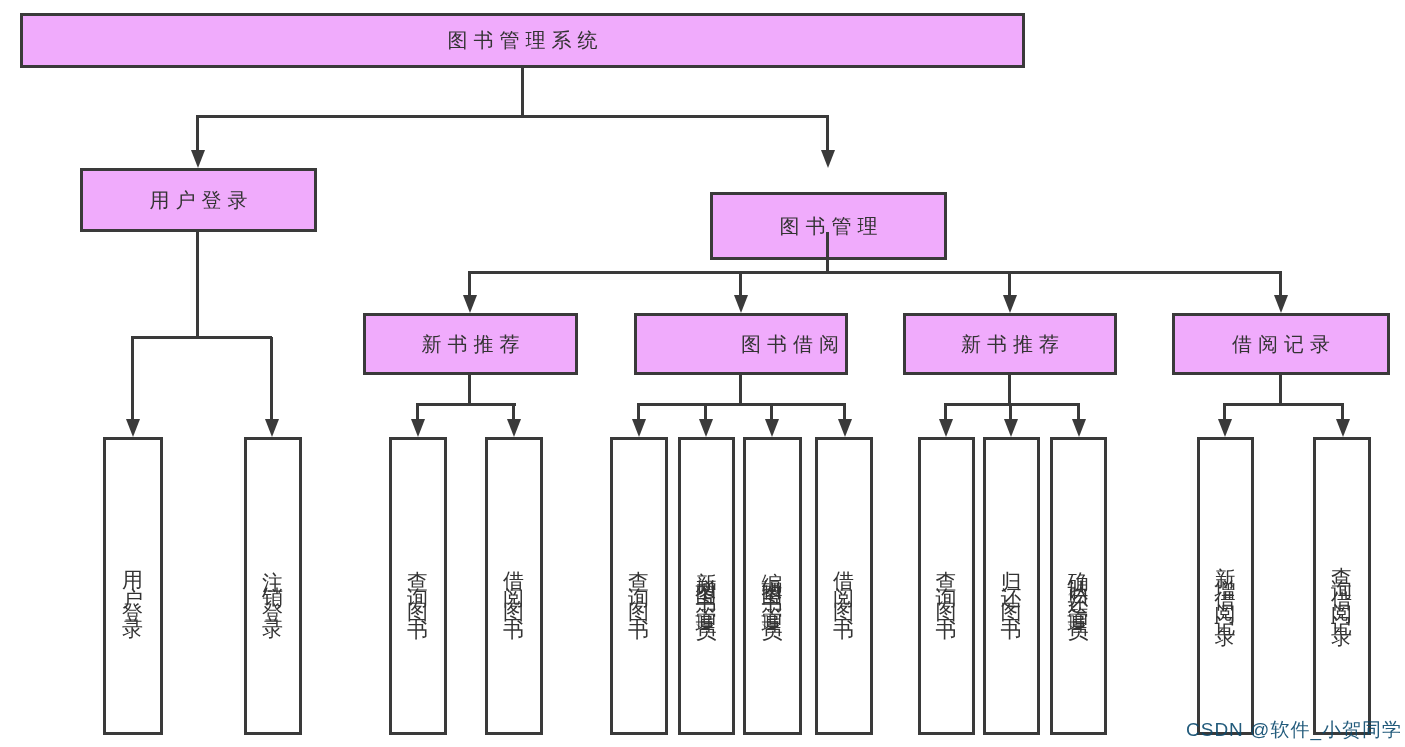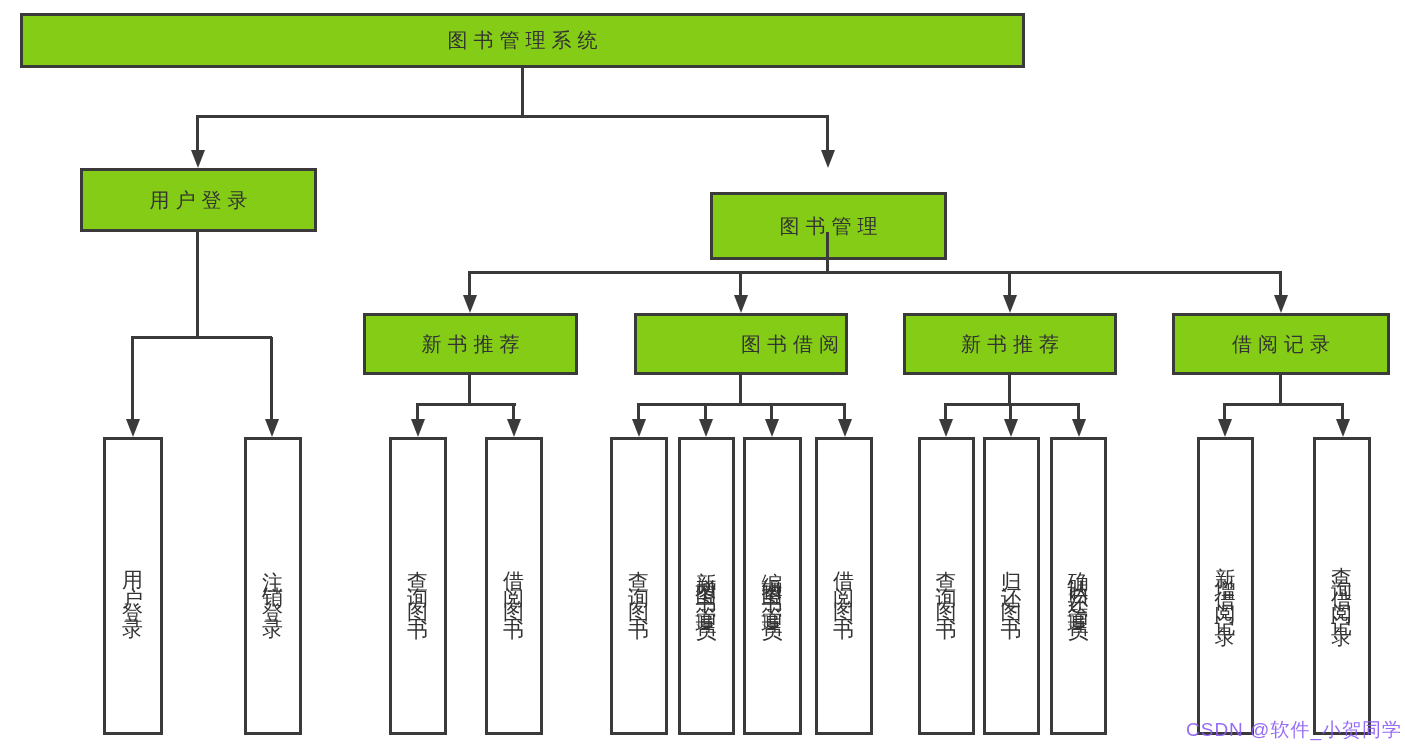--- a/index.html
+++ b/index.html
@@ -12,21 +12,21 @@
     position:relative;
     width:1405px;height:747px;
     background:var(--bg);
     font-family:"Liberation Sans", sans-serif;
     color:var(--text);
     overflow:hidden;
   }
   .node{
     position:absolute;
     box-sizing:border-box;
-    background:#84cc16;
+    background:#f0abfc;
     border:3px solid var(--line);
     display:flex;align-items:center;justify-content:center;
     font-size:20px;
     letter-spacing:6px;
     text-indent:6px; 
     white-space:nowrap;
   }
   .leaf{
     position:absolute;
     box-sizing:border-box;
@@ -51,21 +51,21 @@
     position:absolute;width:0;height:0;
     border-left:7px solid transparent;
     border-right:7px solid transparent;
     border-top:18px solid var(--line);
   }
   .watermark{
     position:absolute;
     left:1186px;top:717px;
     font-size:19px;
     letter-spacing:1px;
-    color:#8b5cf6;
+    color:#0c4a6e;
     opacity:.9;
     white-space:nowrap;
   }
 </style>
 </head>
 <body>
 
 <div id="canvas">
 
   <div class="node" style="left:20px;top:13px;width:1005px;height:55px;">

